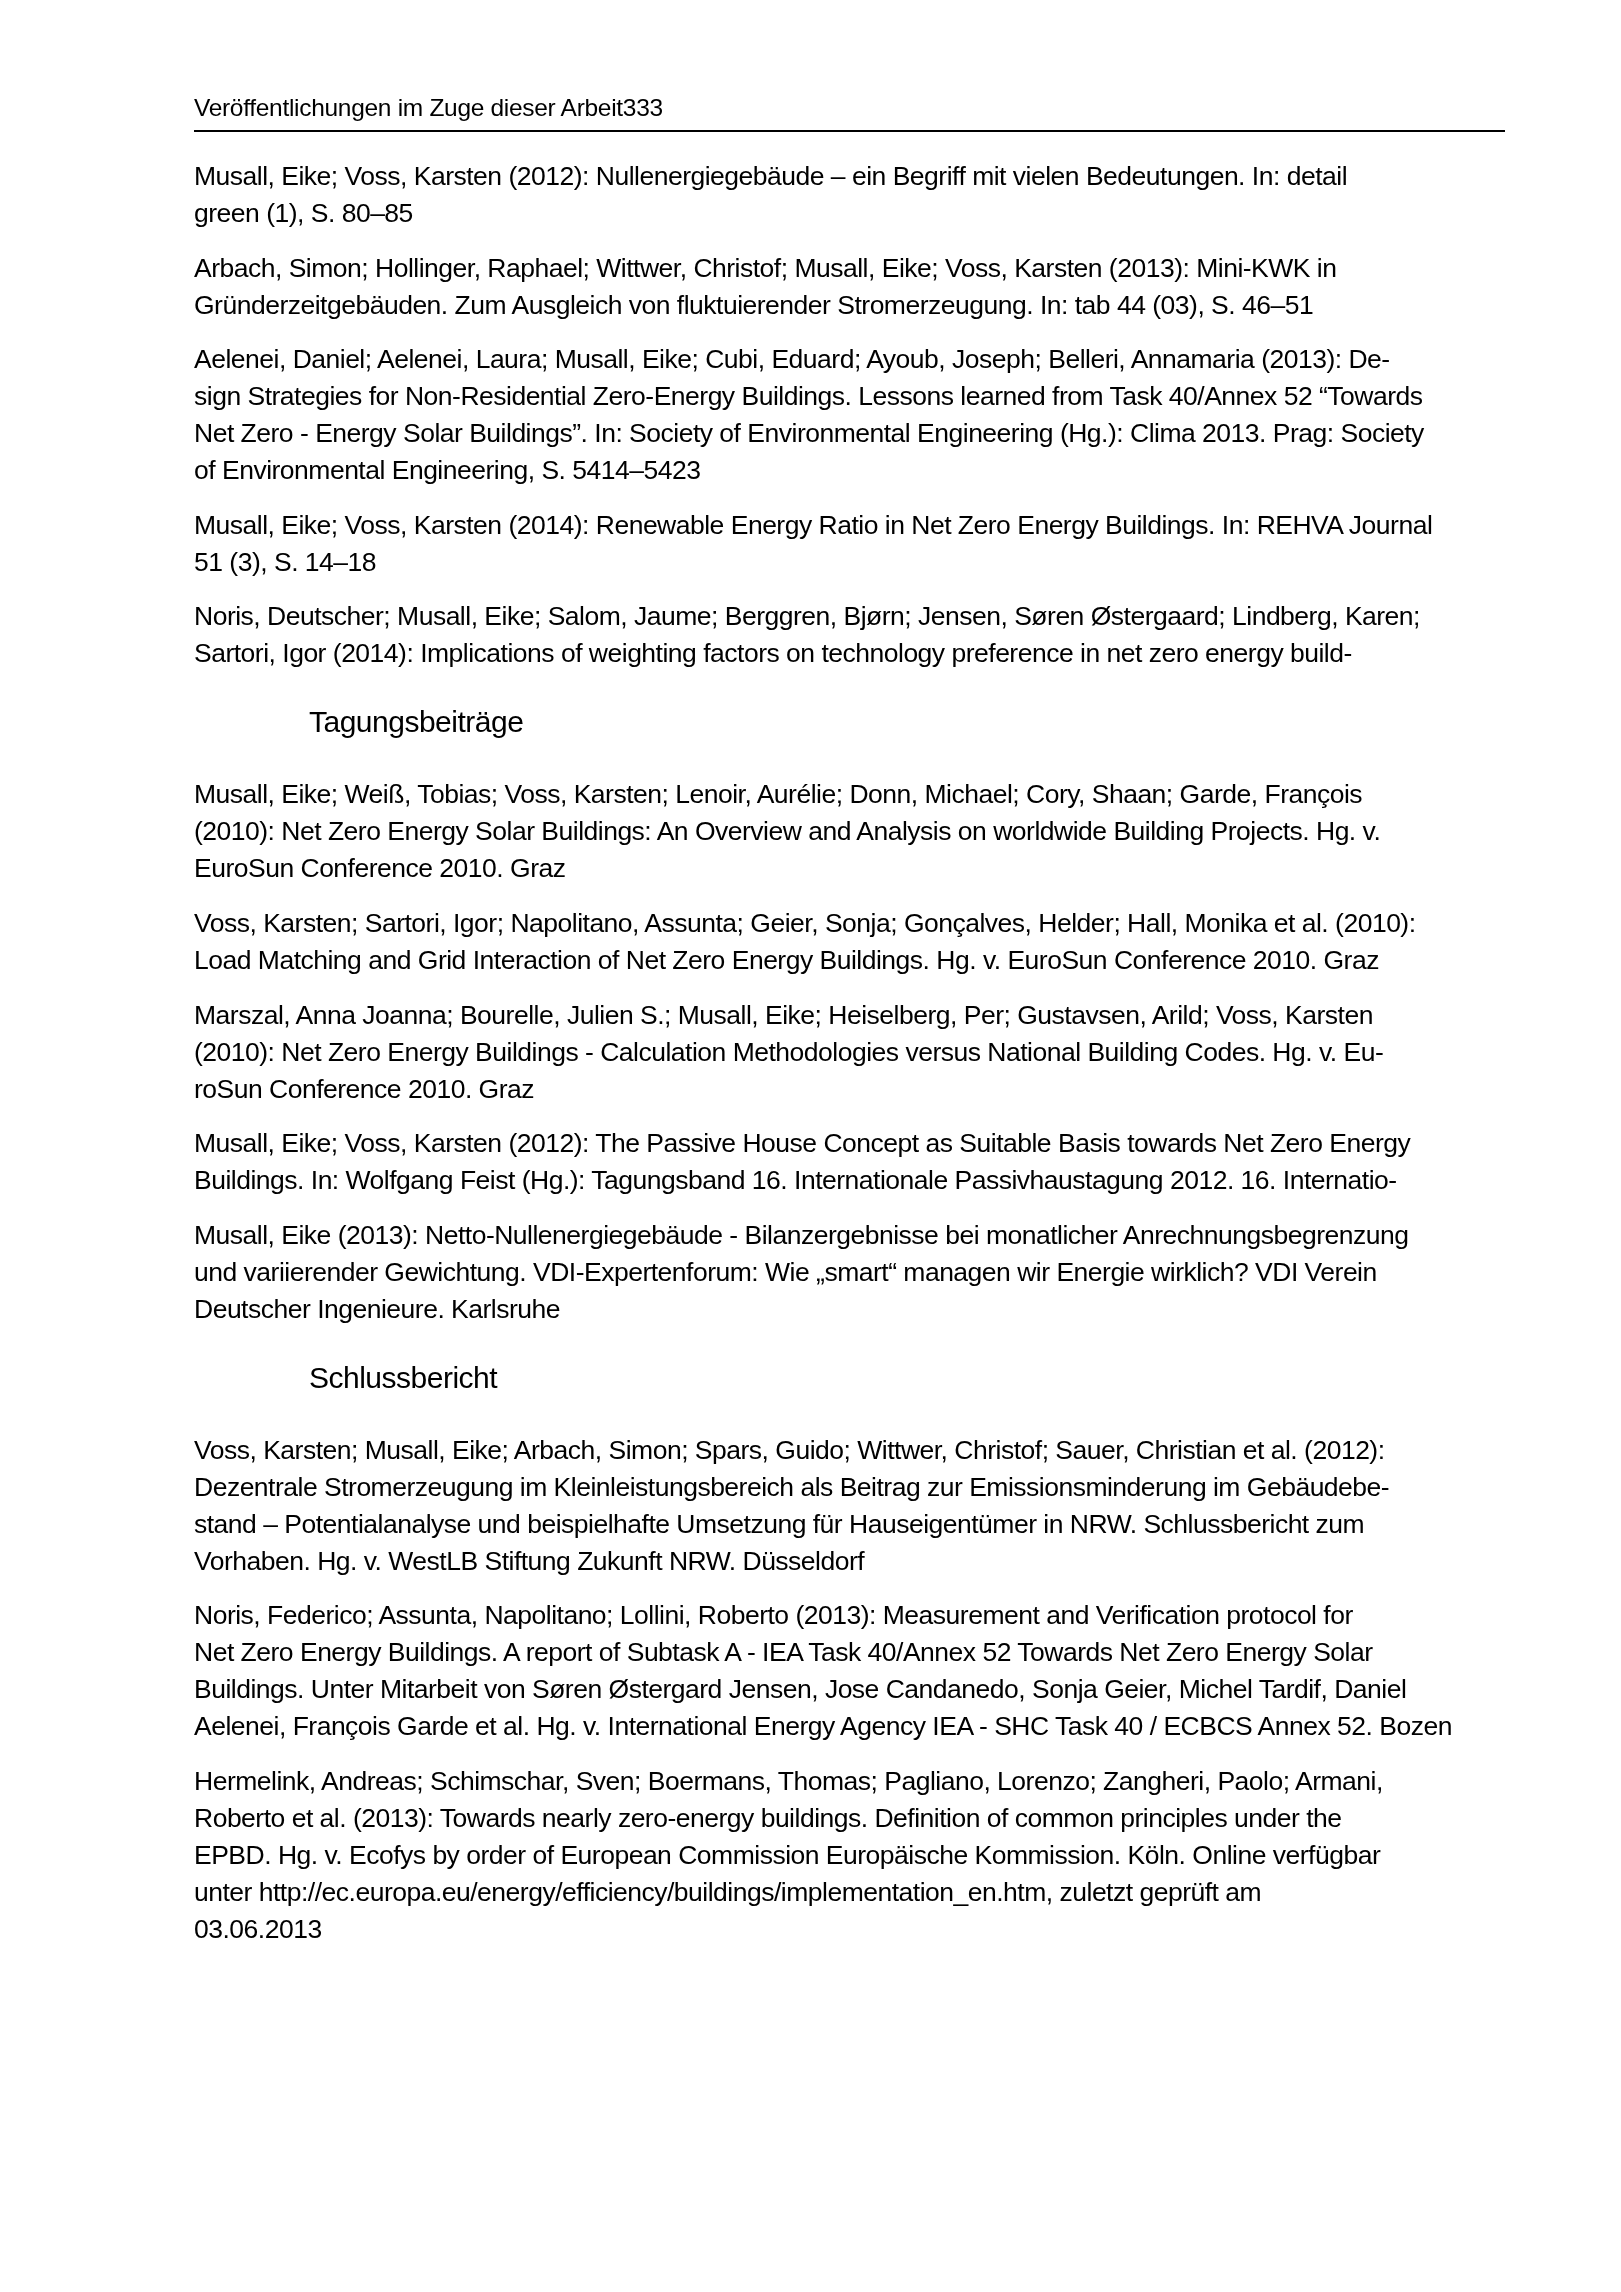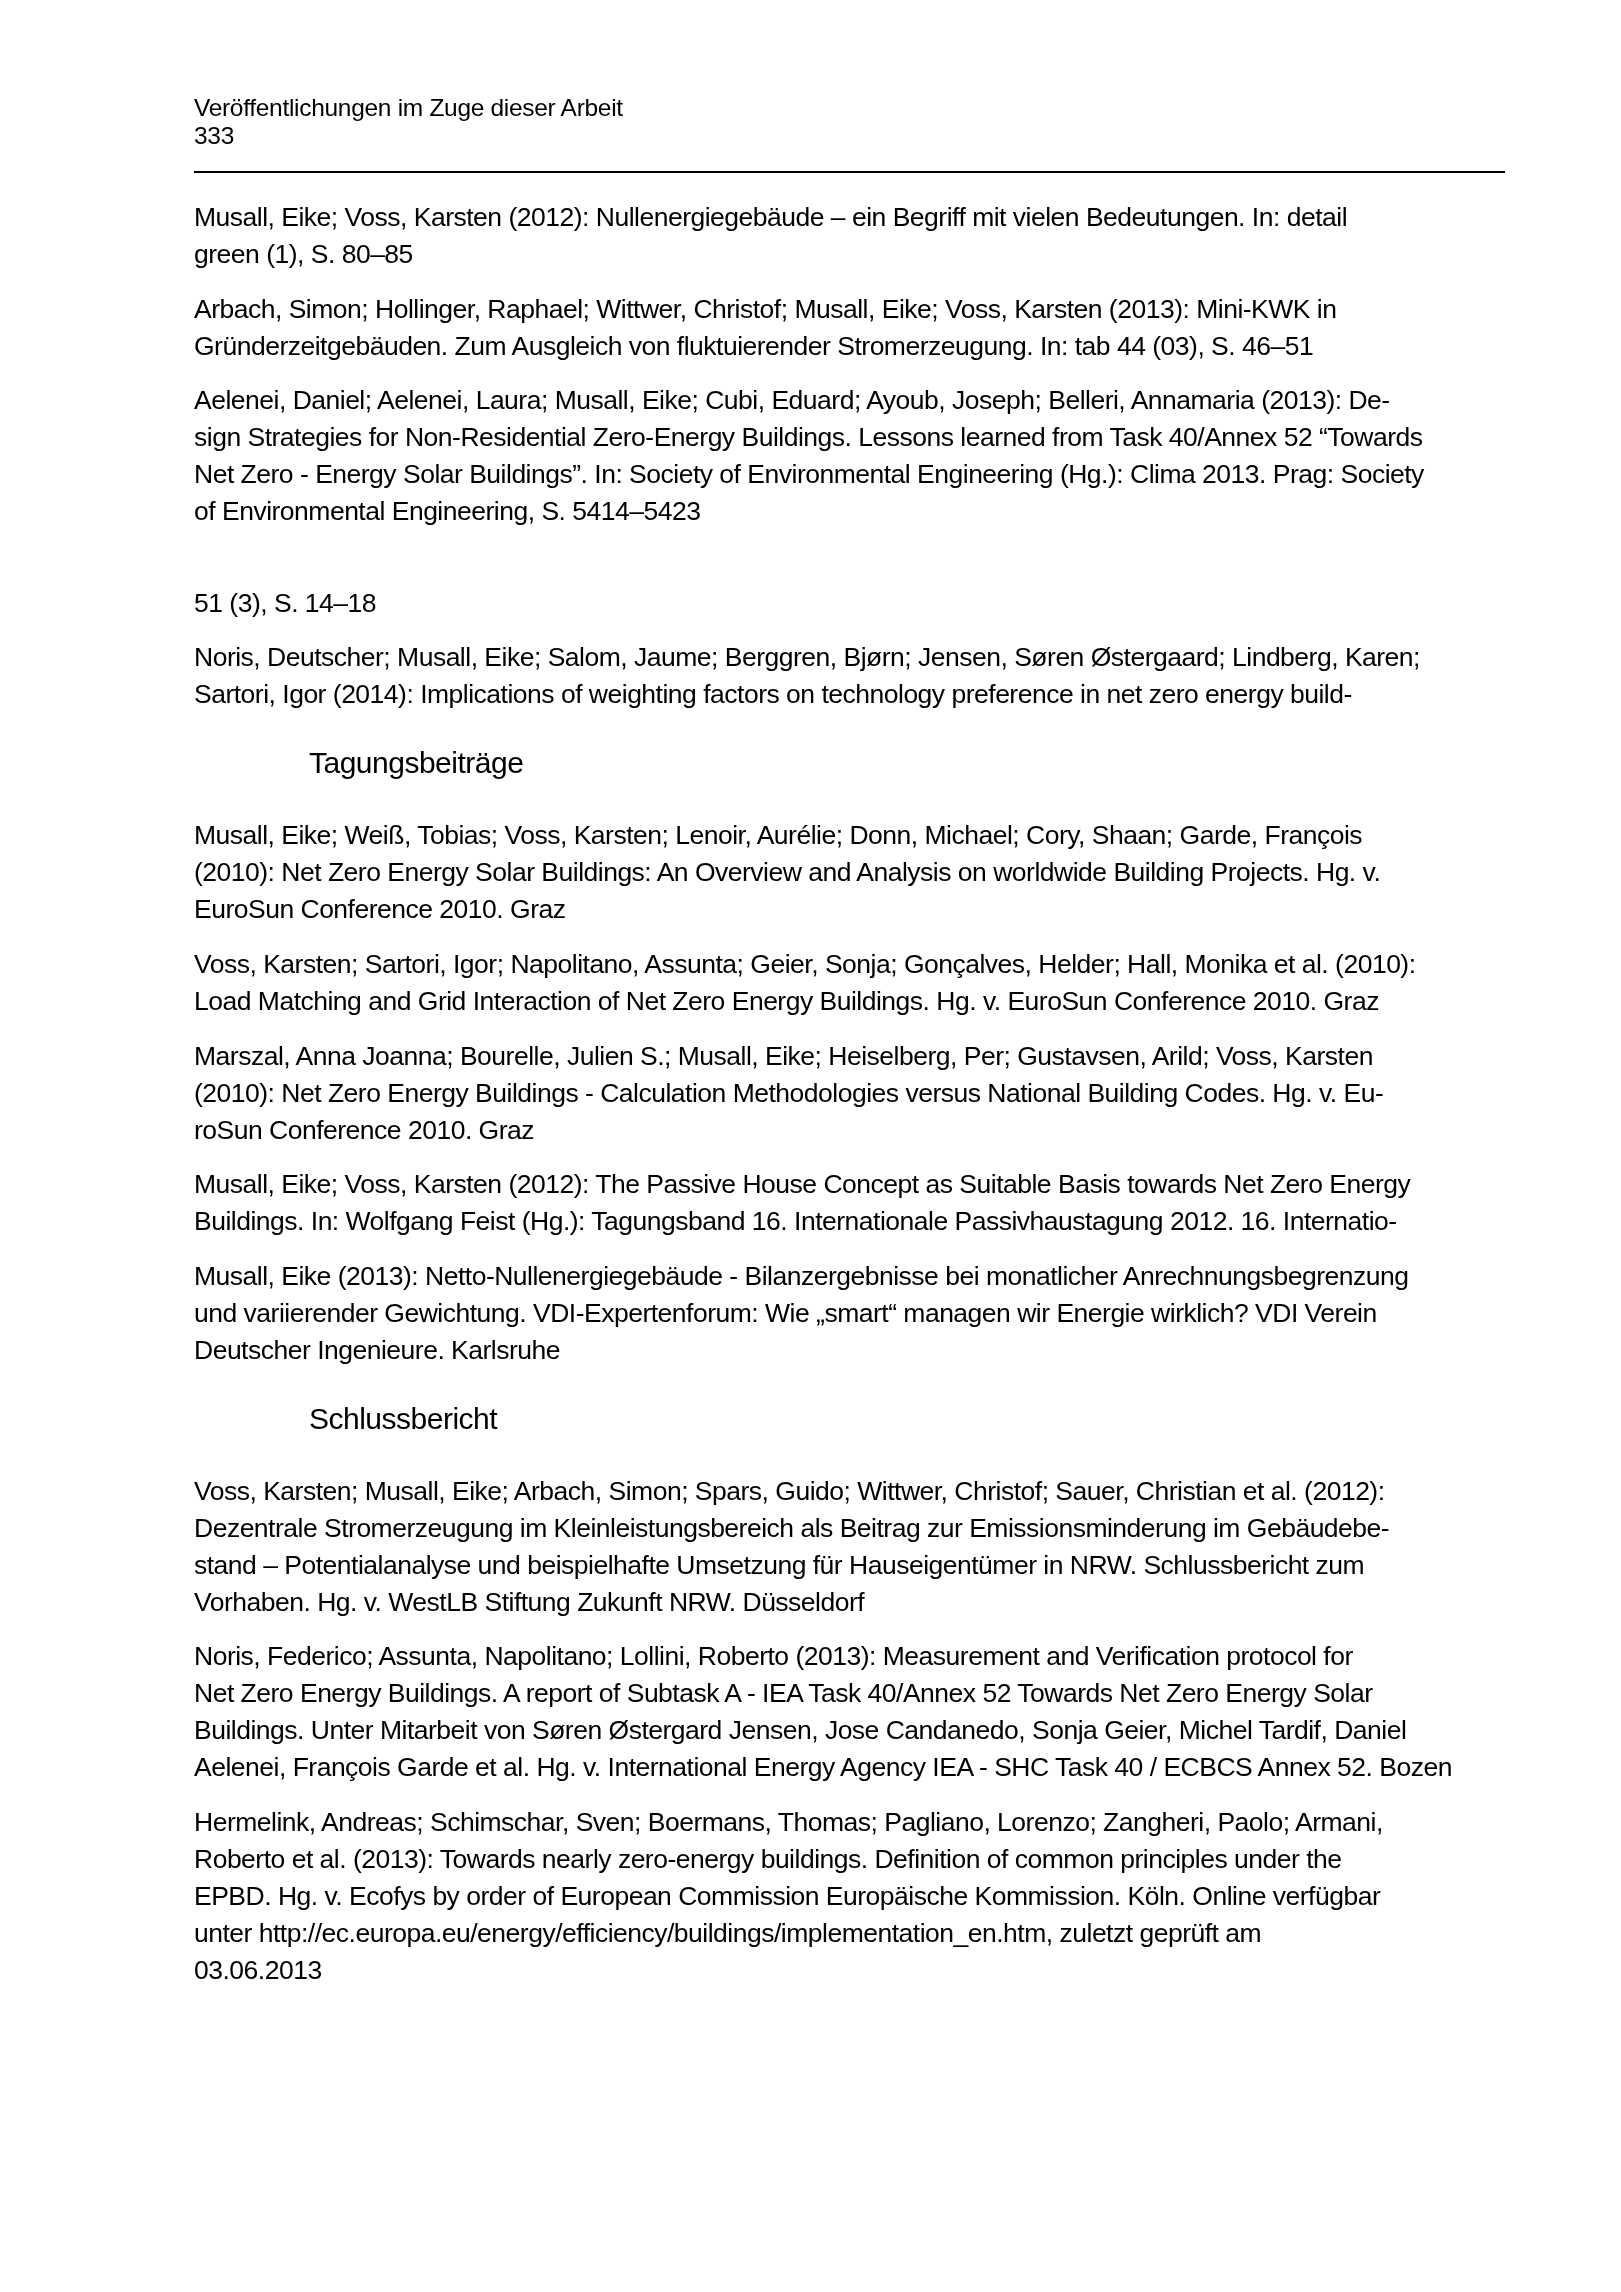--- a/index.html
+++ b/index.html
@@ -17,28 +17,27 @@
   }
   .page {
     position: absolute;
     left: 194px;
     top: 0;
     width: 1311px;
   }
   .running-header {
     margin-top: 94px;
     display: flex;
-    justify-content: space-between;
+    justify-content: flex-start;
     align-items: baseline;
     font-size: 24.5px;
     letter-spacing: -0.3px;
     color: #000000;
-    padding-bottom: 21px;
+    padding-bottom: 8px;
     border-bottom: 2.9px solid #000000;
-    flex-direction: column;
   }
   .content {
     margin-top: 26px;
   }
   .content p.entry {
     margin: 0 0 17.6px 0;
     font-size: 26.5px;
     line-height: 37px;
     letter-spacing: -0.5px;
     white-space: nowrap;
@@ -58,21 +57,21 @@
 
 <div class="page">
   <div class="running-header">
     <span>Veröffentlichungen im Zuge dieser Arbeit</span>
     <span>333</span>
   </div>
   <div class="content">
       <p class="entry"><span>Musall, Eike; Voss, Karsten (2012): Nullenergiegebäude – ein Begriff mit vielen Bedeutungen. In: detail</span><br><span>green (1), S. 80–85</span></p>
       <p class="entry"><span>Arbach, Simon; Hollinger, Raphael; Wittwer, Christof; Musall, Eike; Voss, Karsten (2013): Mini-KWK in</span><br><span>Gründerzeitgebäuden. Zum Ausgleich von fluktuierender Stromerzeugung. In: tab 44 (03), S. 46–51</span></p>
       <p class="entry"><span>Aelenei, Daniel; Aelenei, Laura; Musall, Eike; Cubi, Eduard; Ayoub, Joseph; Belleri, Annamaria (2013): De-</span><br><span>sign Strategies for Non-Residential Zero-Energy Buildings. Lessons learned from Task 40/Annex 52 “Towards</span><br><span>Net Zero - Energy Solar Buildings”. In: Society of Environmental Engineering (Hg.): Clima 2013. Prag: Society</span><br><span>of Environmental Engineering, S. 5414–5423</span></p>
-      <p class="entry"><br><span>51 (3), S. 14–18</span></p>
+      <p class="entry"><span>Musall, Eike; Voss, Karsten (2014): Renewable Energy Ratio in Net Zero Energy Buildings. In: REHVA Journal</span><br><span>51 (3), S. 14–18</span></p>
       <p class="entry"><span>Noris, Deutscher; Musall, Eike; Salom, Jaume; Berggren, Bjørn; Jensen, Søren Østergaard; Lindberg, Karen;</span><br><span>Sartori, Igor (2014): Implications of weighting factors on technology preference in net zero energy build-</span><br></p>
       <h2 class="section-heading">Tagungsbeiträge</h2>
       <p class="entry"><span>Musall, Eike; Weiß, Tobias; Voss, Karsten; Lenoir, Aurélie; Donn, Michael; Cory, Shaan; Garde, François</span><br><span>(2010): Net Zero Energy Solar Buildings: An Overview and Analysis on worldwide Building Projects. Hg. v.</span><br><span>EuroSun Conference 2010. Graz</span></p>
       <p class="entry"><span>Voss, Karsten; Sartori, Igor; Napolitano, Assunta; Geier, Sonja; Gonçalves, Helder; Hall, Monika et al. (2010):</span><br><span>Load Matching and Grid Interaction of Net Zero Energy Buildings. Hg. v. EuroSun Conference 2010. Graz</span></p>
       <p class="entry"><span>Marszal, Anna Joanna; Bourelle, Julien S.; Musall, Eike; Heiselberg, Per; Gustavsen, Arild; Voss, Karsten</span><br><span>(2010): Net Zero Energy Buildings - Calculation Methodologies versus National Building Codes. Hg. v. Eu-</span><br><span>roSun Conference 2010. Graz</span></p>
       <p class="entry"><span>Musall, Eike; Voss, Karsten (2012): The Passive House Concept as Suitable Basis towards Net Zero Energy</span><br><span>Buildings. In: Wolfgang Feist (Hg.): Tagungsband 16. Internationale Passivhaustagung 2012. 16. Internatio-</span><br></p>
       <p class="entry"><span>Musall, Eike (2013): Netto-Nullenergiegebäude - Bilanzergebnisse bei monatlicher Anrechnungsbegrenzung</span><br><span>und variierender Gewichtung. VDI-Expertenforum: Wie „smart“ managen wir Energie wirklich? VDI Verein</span><br><span>Deutscher Ingenieure. Karlsruhe</span></p>
       <h2 class="section-heading">Schlussbericht</h2>
       <p class="entry"><span>Voss, Karsten; Musall, Eike; Arbach, Simon; Spars, Guido; Wittwer, Christof; Sauer, Christian et al. (2012):</span><br><span>Dezentrale Stromerzeugung im Kleinleistungsbereich als Beitrag zur Emissionsminderung im Gebäudebe-</span><br><span>stand – Potentialanalyse und beispielhafte Umsetzung für Hauseigentümer in NRW. Schlussbericht zum</span><br><span>Vorhaben. Hg. v. WestLB Stiftung Zukunft NRW. Düsseldorf</span></p>
       <p class="entry"><span>Noris, Federico; Assunta, Napolitano; Lollini, Roberto (2013): Measurement and Verification protocol for</span><br><span>Net Zero Energy Buildings. A report of Subtask A - IEA Task 40/Annex 52 Towards Net Zero Energy Solar</span><br><span>Buildings. Unter Mitarbeit von Søren Østergard Jensen, Jose Candanedo, Sonja Geier, Michel Tardif, Daniel</span><br><span>Aelenei, François Garde et al. Hg. v. International Energy Agency IEA - SHC Task 40 / ECBCS Annex 52. Bozen</span></p>

